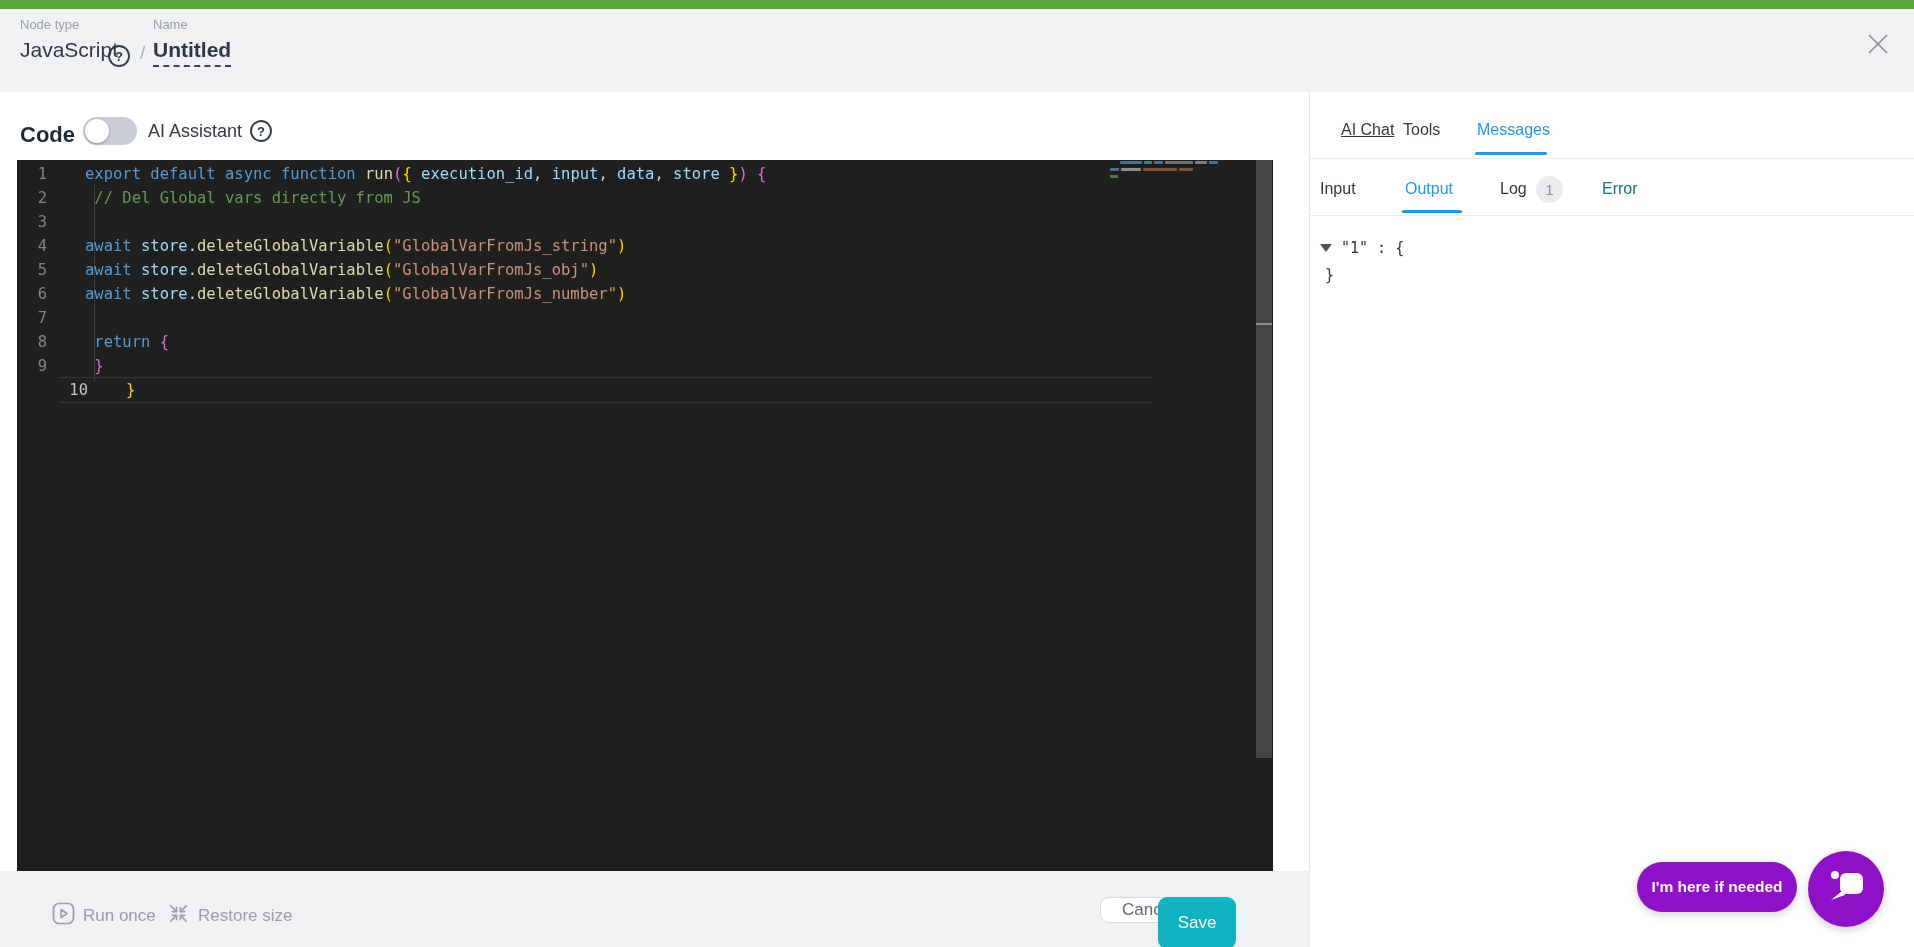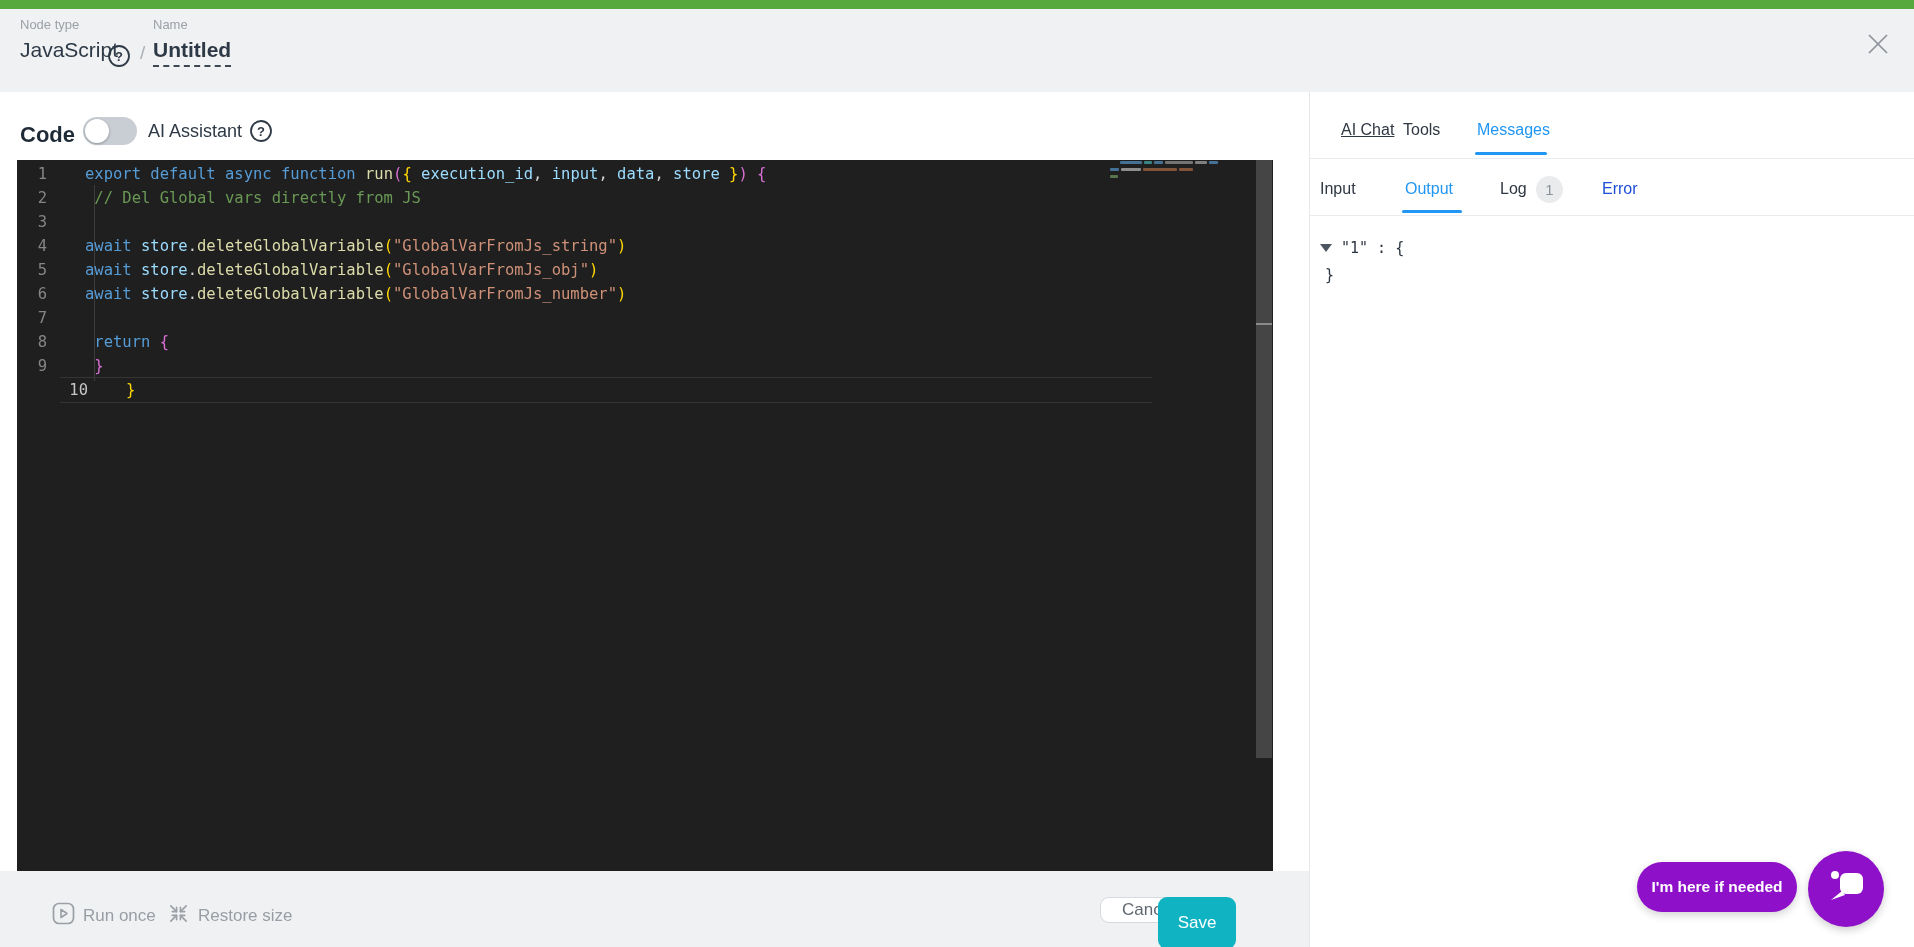--- a/index.html
+++ b/index.html
@@ -46,21 +46,21 @@
   .curline-b{left:43px;top:242px;width:1092px;height:1px;background:#343434;}
   .scrollbar{left:1239px;top:0;width:16px;height:598px;background:#454545;cursor:pointer;}
   .scroll-mark{left:0;top:163px;width:16px;height:2px;background:#8a8a8a;}
   .minimap{left:1093px;top:0;width:130px;height:26px;filter:blur(.4px);opacity:.9;}
   .mm{position:absolute;height:3px;border-radius:1px;}
 
   
   .vdivider{left:1309px;top:92px;width:1px;height:855px;background:#e5e8ea;}
   .tab{font-size:16px;color:#2f3742;cursor:pointer;}
   .tab.active{color:#2196f3;}
-  .tab.disabled{color:#1d4ed8;}
+  .tab.disabled{color:#0f766e;}
   .tab-underline{height:3px;background:#2196f3;border-radius:2px;}
   .hdivider{height:1px;background:#e9ebee;}
   .badge{width:27px;height:27px;border-radius:50%;background:#e9ebed;color:#8b929b;
          font-size:15px;display:flex;align-items:center;justify-content:center;}
   .outarea{font-family:"DejaVu Sans Mono","Liberation Mono",monospace;font-size:15px;color:#2b3540;line-height:27px;}
   .tri{display:inline-block;width:0;height:0;border-left:6px solid transparent;border-right:6px solid transparent;
        border-top:8px solid #4a5560;margin-right:9px;position:relative;top:-1px;cursor:pointer;}
 
   
   .footer{left:0;top:871px;width:1309px;height:76px;background:#f0f1f2;}

